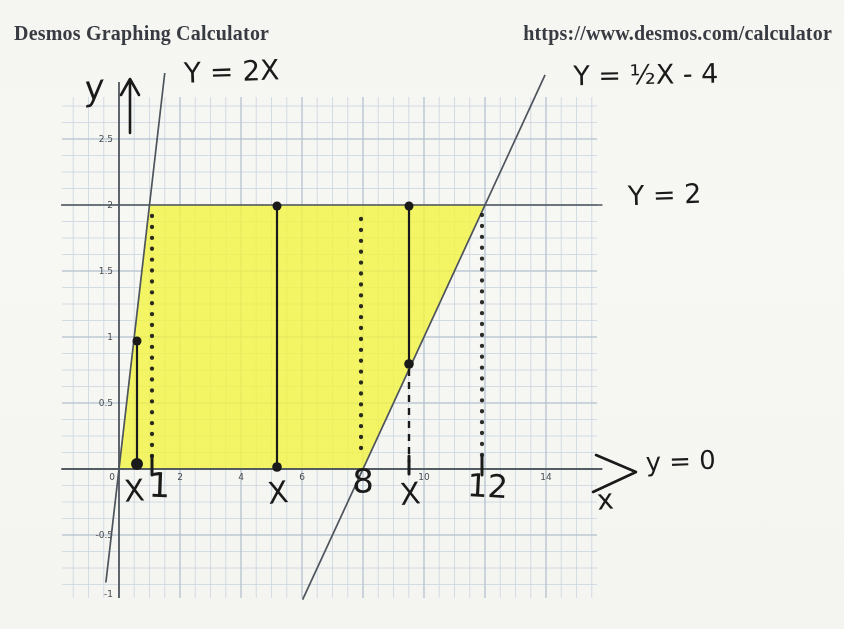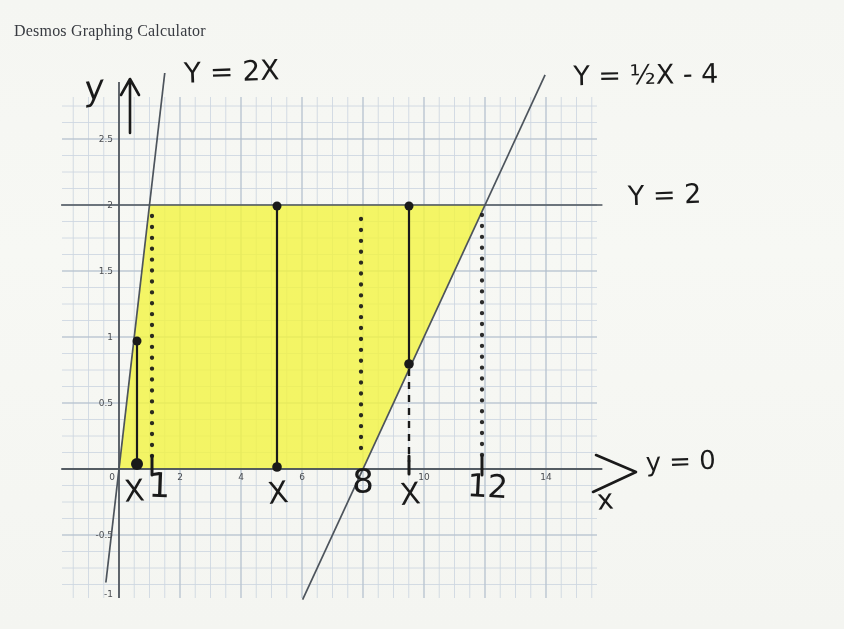--- a/index.html
+++ b/index.html
@@ -6,31 +6,32 @@
   .page{
     position:relative;
     width:844px;height:629px;
     background:linear-gradient(180deg,#f5f6f2 0%,#f7f8f4 40%,#f4f5f1 100%);
     overflow:hidden;
     font-family:"Liberation Serif", serif;
   }
   .print-header{
     position:absolute;top:22px;left:14px;right:12px;
     display:flex;justify-content:space-between;align-items:flex-start;
-    font-size:16px;color:#383b41;letter-spacing:.2px;
+    font-size:20px;color:#383b41;letter-spacing:.2px;font-weight:bold;
   }
   #graph-svg{position:absolute;left:0;top:0;}
   text{user-select:none;}
 </style>
 </head>
 <body>
 
 <div class="page">
   <div class="print-header">
     <span>Desmos Graphing Calculator</span>
+    <span>https://www.desmos.com/calculator</span>
   </div>
   <svg id="graph-svg" width="844" height="629" viewBox="0 0 844 629">
       <path d="M73.25,97 V598 M88.50,97 V598 M103.75,97 V598 M119.00,97 V598 M134.25,97 V598 M149.50,97 V598 M164.75,97 V598 M180.00,97 V598 M195.25,97 V598 M210.50,97 V598 M225.75,97 V598 M241.00,97 V598 M256.25,97 V598 M271.50,97 V598 M286.75,97 V598 M302.00,97 V598 M317.25,97 V598 M332.50,97 V598 M347.75,97 V598 M363.00,97 V598 M378.25,97 V598 M393.50,97 V598 M408.75,97 V598 M424.00,97 V598 M439.25,97 V598 M454.50,97 V598 M469.75,97 V598 M485.00,97 V598 M500.25,97 V598 M515.50,97 V598 M530.75,97 V598 M546.00,97 V598 M561.25,97 V598 M576.50,97 V598 M591.75,97 V598 M62,584.50 H597 M62,568.00 H597 M62,551.50 H597 M62,535.00 H597 M62,518.50 H597 M62,502.00 H597 M62,485.50 H597 M62,469.00 H597 M62,452.50 H597 M62,436.00 H597 M62,419.50 H597 M62,403.00 H597 M62,386.50 H597 M62,370.00 H597 M62,353.50 H597 M62,337.00 H597 M62,320.50 H597 M62,304.00 H597 M62,287.50 H597 M62,271.00 H597 M62,254.50 H597 M62,238.00 H597 M62,221.50 H597 M62,205.00 H597 M62,188.50 H597 M62,172.00 H597 M62,155.50 H597 M62,139.00 H597 M62,122.50 H597 M62,106.00 H597 " stroke="#ccd6e0" stroke-width="1" fill="none" opacity="0.85"></path>
       <path d="M180,97 V598 M241,97 V598 M302,97 V598 M363,97 V598 M424,97 V598 M485,97 V598 M546,97 V598 M62,535 H597 M62,403 H597 M62,337 H597 M62,271 H597 M62,205 H597 M62,139 H597 " stroke="#aebbc9" stroke-width="1" fill="none" opacity="0.9"></path>
       <polygon points="119,469 149.5,205 485,205 363,469" fill="#f2f441" opacity="0.8"></polygon>
       <line x1="62" y1="469" x2="602" y2="469" stroke="#474d55" stroke-width="1.7"></line>
       <line x1="119" y1="82" x2="119" y2="598" stroke="#474d55" stroke-width="1.7"></line>
       <line x1="105.885" y1="582.52" x2="164.75" y2="73" stroke="#4d545c" stroke-width="1.7"></line>
       <line x1="302.61" y1="599.6800000000001" x2="545.085" y2="74.97999999999996" stroke="#4d545c" stroke-width="1.7"></line>
       <line x1="61.050000000000004" y1="205" x2="602.425" y2="205" stroke="#4d545c" stroke-width="1.7"></line>

